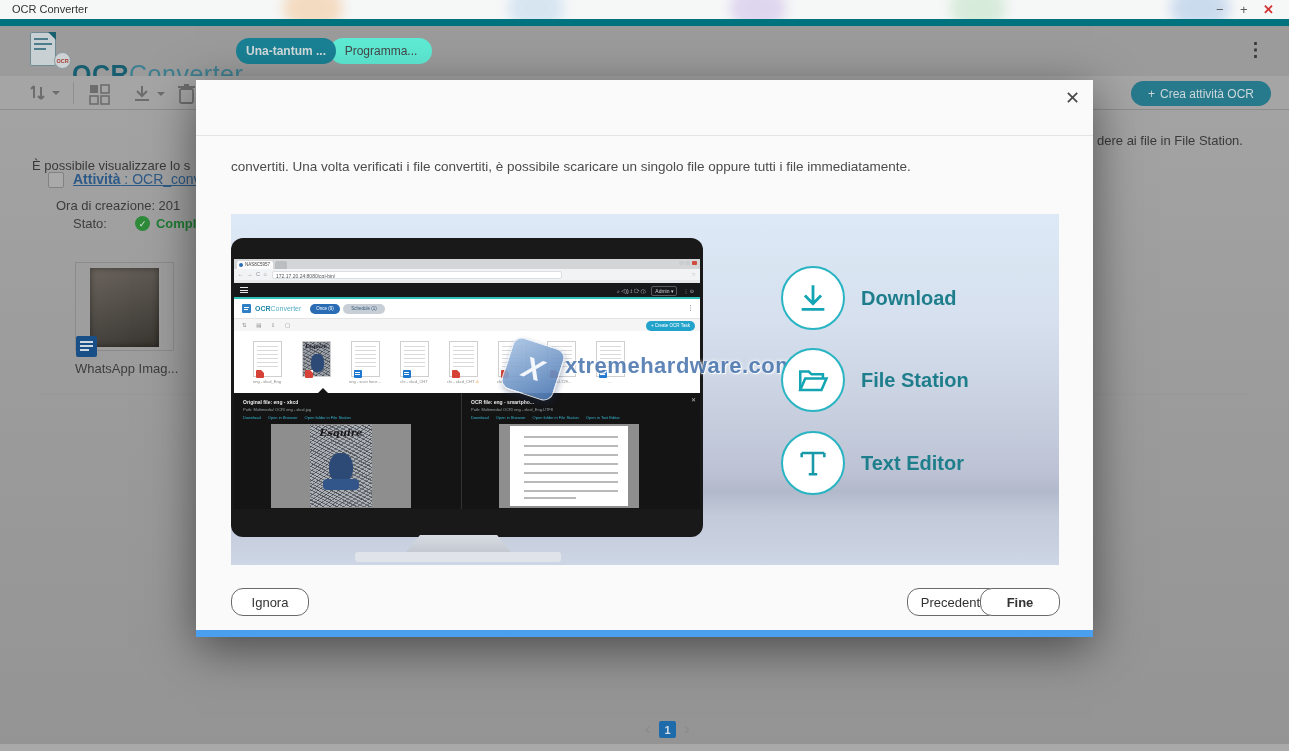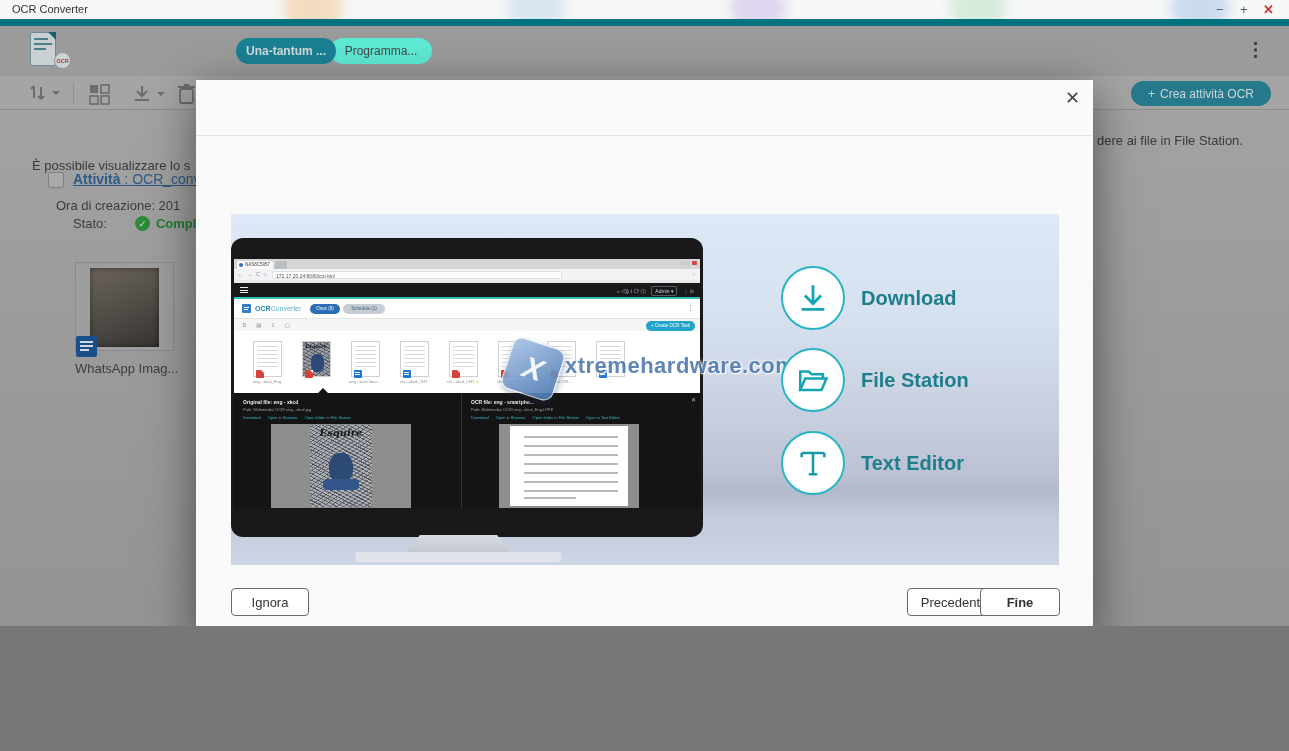--- a/index.html
+++ b/index.html
@@ -1,18 +1,18 @@
 <!DOCTYPE html>
 <html><head>
 <meta charset="utf-8">
 <style>
   * { margin:0; padding:0; box-sizing:border-box; }
   html,body { background:#777; }
   body { font-family:"Liberation Sans", sans-serif; }
-  #stage { position:relative; width:1289px; height:626px; overflow:hidden;
+  #stage { position:relative; width:1289px; height:751px; overflow:hidden;
            background:linear-gradient(180deg,#a6a6a6 0%,#9b9b9b 55%,#949494 100%); }
   .abs { position:absolute; }
 
   
   .titlebar { left:0; top:0; width:1289px; height:19px; background:#f6f7f7; }
   .blob { border-radius:50%; filter:blur(6px); opacity:.35; }
   .win-title { left:12px; top:3px; font-size:11px; color:#333; }
   .winbtn { top:2px; font-size:13px; color:#5a5a5a; cursor:default; line-height:15px; }
   .winbtn.close { color:#d23434; font-weight:bold; }
 
@@ -166,21 +166,21 @@
             display:flex; align-items:center; justify-content:center;
             font-size:30px; font-weight:bold; font-style:italic; color:#f2f6fa; }
   .wmtext { left:334px; top:139px; font-size:22px; font-weight:bold; color:#4e79b0; opacity:.9;
             text-shadow:0 0 2px #fff,0 0 4px #fff,1px 1px 0 #fff; letter-spacing:.5px; }
 
   
   .optcirc { left:550px; width:64px; height:64px; border-radius:50%; background:#fff; border:2.5px solid #28b4c2;
              display:flex; align-items:center; justify-content:center; }
   .optlabel { left:630px; font-size:20px; font-weight:bold; color:#1e7e8b; }
 
-  .mbtn { top:508px; height:28px; background:#fff; border:1px solid #6a6a6a; border-radius:4px;
+  .mbtn { top:508px; height:28px; background:#fff; border:1px solid #6a6a6a; border-radius:12px;
           font-size:13px; color:#333; display:flex; align-items:center; justify-content:center; cursor:pointer; }
   .bluebar { left:0; top:550px; width:897px; height:7px; background:#4aa0ef; }
 </style>
 </head>
 <body>
 
 <div id="stage">
 
   <div class="abs titlebar">
     <div class="abs blob" style="left:283px;top:-14px;width:60px;height:44px;background:#f0a95e;"></div>
@@ -196,20 +196,21 @@
   <div class="abs tealstrip"></div>
 
   <div class="abs appheader">
     <div class="abs logo-doc">
       <i style="top:6px;width:14px;"></i>
         <i style="top:11px;width:18px;"></i>
         <i style="top:16px;width:12px;"></i>
       <div class="abs logo-fold"></div>
       <div class="abs logo-badge">OCR</div>
     </div>
+    <div class="abs brand"><span>OCR</span><span class="lt">Converter</span></div>
     <div class="abs pill inactive">Programma...</div>
     <div class="abs pill active">Una-tantum ...</div>
     <div class="abs kebab">⋮</div>
   </div>
 
   <div class="abs tbar-main">
     <svg class="abs ticon" style="left:28px;" width="34" height="22" viewBox="0 0 34 22">
       <path d="M6 16 V4 M3 7 L6 4" stroke="#6d6d6d" stroke-width="2" fill="none"></path>
       <path d="M13 5 V17 M10 14 L13 17 M16 14 L13 17" stroke="#6d6d6d" stroke-width="2" fill="none"></path>
       <path d="M24 9 l4 4 l4 -4 z" fill="#6d6d6d"></path>
@@ -260,20 +261,21 @@
 
   <span class="abs pager" style="left:645px;">‹</span>
   <div class="abs pagebox">1</div>
   <span class="abs pager" style="left:684px;">›</span>
   <div class="abs footerstrip"></div>
 
   <div class="abs modal">
     <span class="abs mclose">✕</span>
     <div class="abs mdivider"></div>
     <div class="abs mbody">
+      <span style="display:block;">convertiti. Una volta verificati i file convertiti, è possibile scaricare un singolo file oppure tutti i file immediatamente.</span>
     </div>
 
     <div class="abs imgblock">
 
       <div class="abs monitor">
         <div class="abs screen">
 
           <div class="row-tab">
             <div class="btab">
               <span class="fav"></span>

